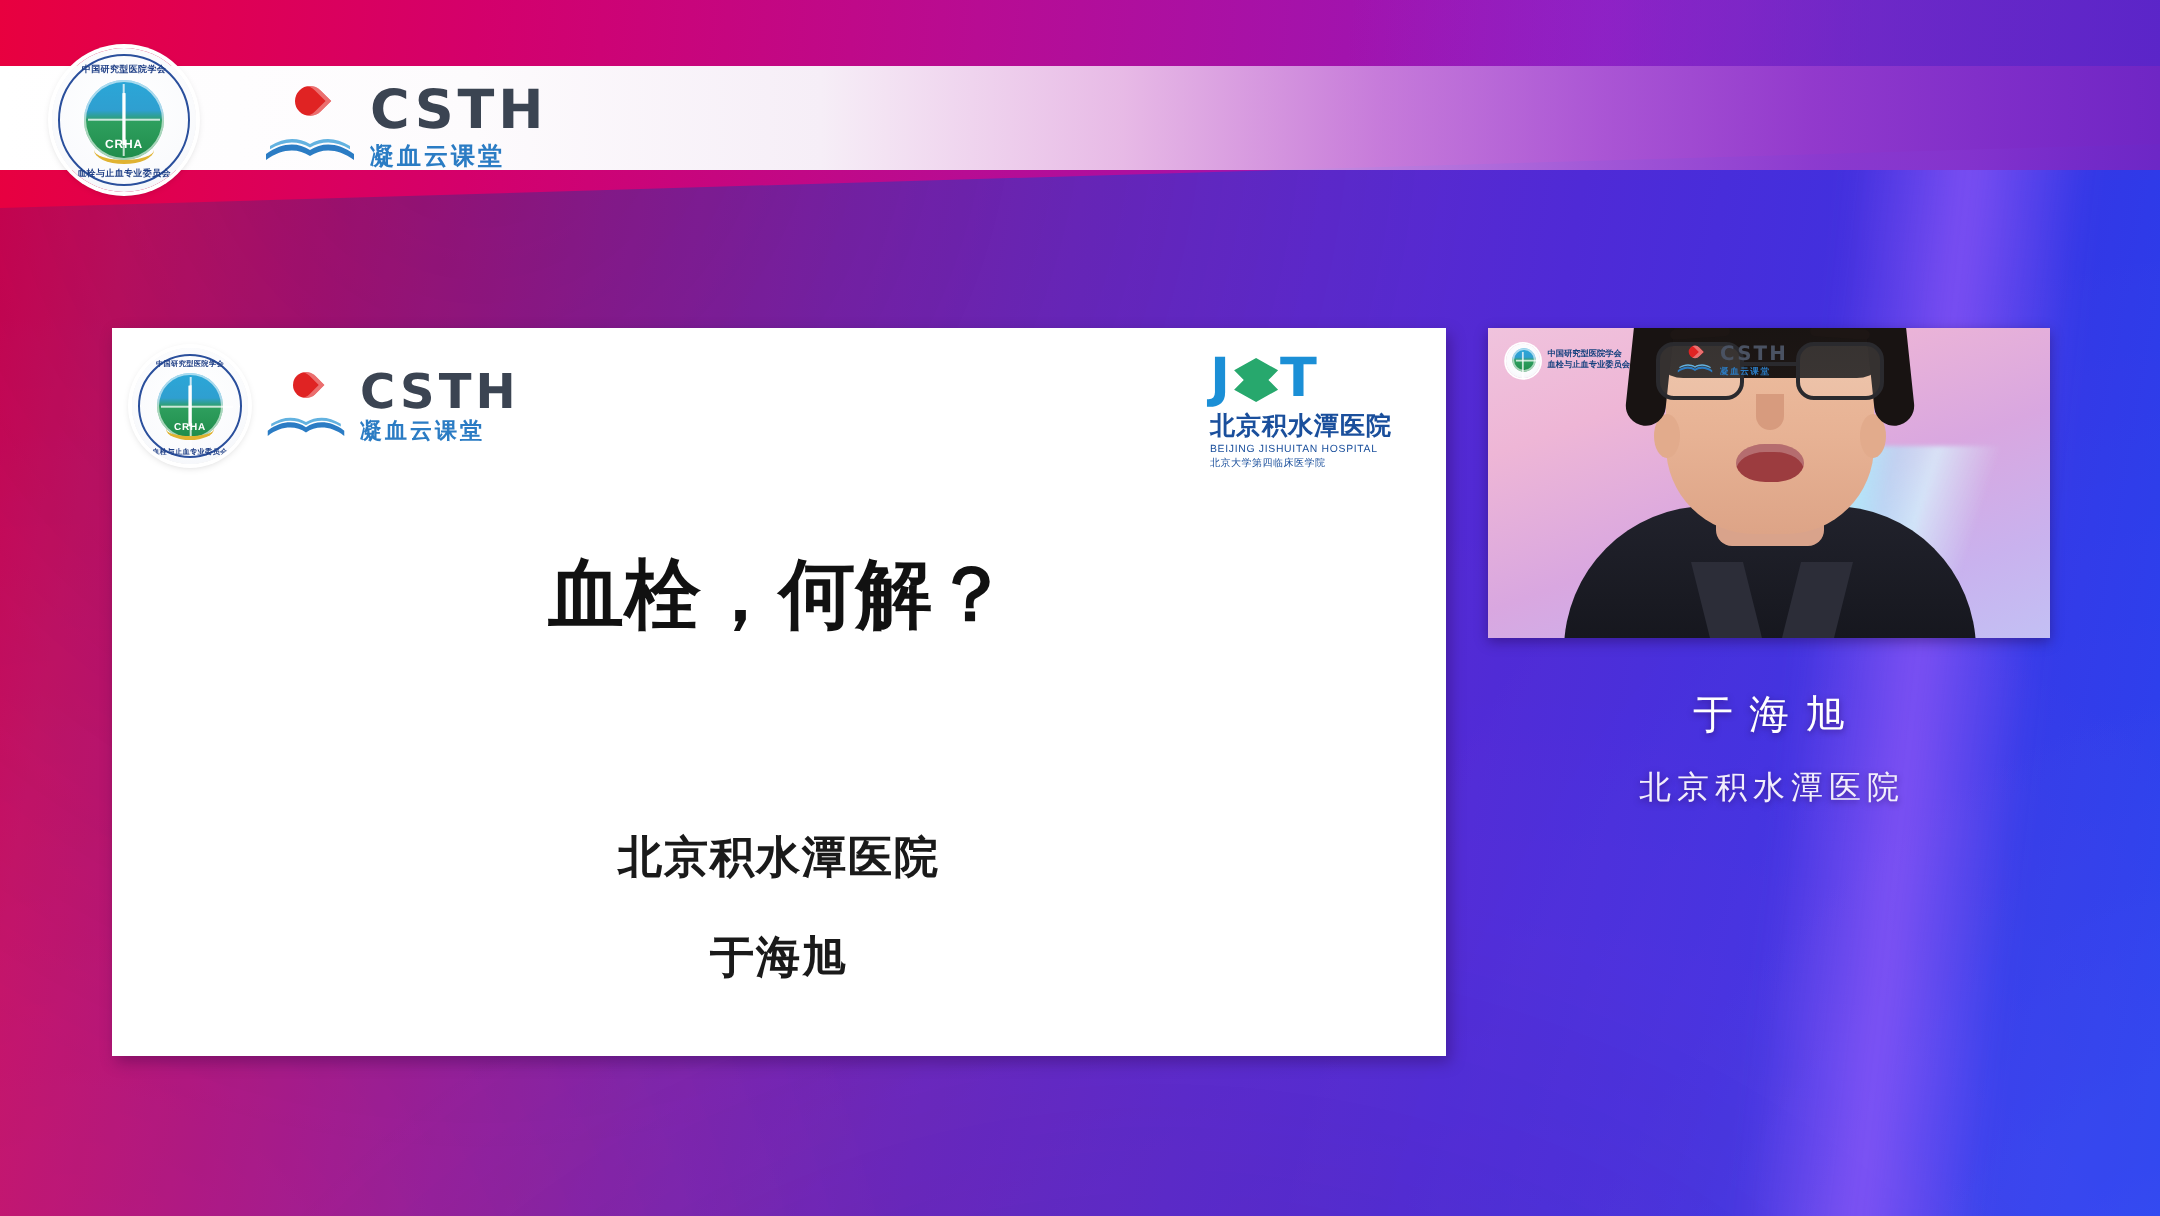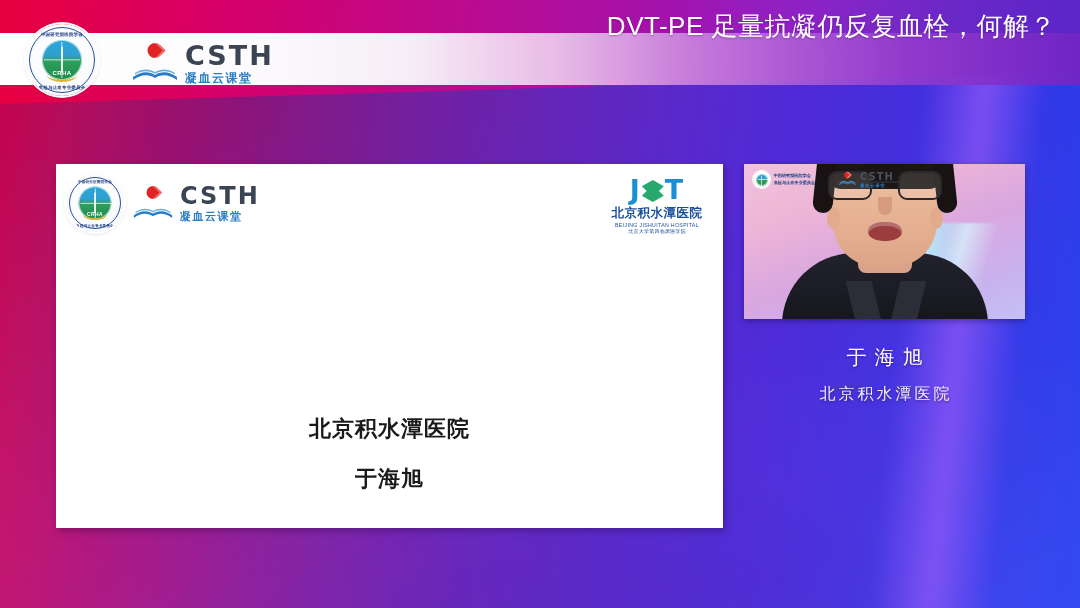--- a/index.html
+++ b/index.html
@@ -175,21 +175,21 @@
 
   
   .slide {
     position:absolute; left:56px; top:164px; width:667px; height:364px;
     background:#ffffff;
     box-shadow:2px 3px 7px rgba(40,0,60,.35);
   }
   .slide-logo-left { position:absolute; left:10px; top:10px; display:flex; align-items:center; gap:9px; }
   .slide-crha { position:relative; width:58px; height:58px; }
 
-  .slide-logo-right { position:absolute; right:14px; top:12px; width:104px; text-align:center; }
+  .slide-logo-right { position:absolute; right:14px; top:12px; width:104px; text-align:left; }
   .jst {
     font-family:"DejaVu Sans", sans-serif;
     font-weight:bold; font-size:27px; color:#1f9e6e; letter-spacing:1px;
     line-height:1; position:relative; display:inline-block;
   }
   .jst .j { color:#1b8fd6; }
   .jst .t { color:#1b8fd6; }
   .jst-mark {
     display:inline-block; width:22px; height:22px; margin:0 1px;
     background:#27a86d; border-radius:4px;
@@ -337,21 +337,20 @@
   <div class="band band-c"></div>
   <div class="band band-d"></div>
   <div class="band-dark band-dark-1"></div>
   <div class="band-dark band-dark-2"></div>
   <div class="band-light-vert"></div>
 
   <div class="topbar-wrap">
     <div class="topbar-diag"></div>
     <div class="ribbon"></div>
 
-    <div class="ribbon-title">DVT-PE 足量抗凝仍反复血栓，何解？</div>
 
     <div class="crha" style="left:26px; top:24px;">
       <div class="crha-ring"></div>
       <div class="crha-text-top">中国研究型医院学会</div>
       <div class="crha-globe">
         <div class="crha-snake"></div>
       </div>
       <div class="crha-wreath"></div>
       <div class="crha-label">CRHA</div>
       <div class="crha-text-bot">血栓与止血专业委员会</div>
@@ -404,20 +403,21 @@
     <div class="slide-logo-right">
       <div class="jst">
         <span class="j">J</span><span class="jst-mark"></span><span class="t">T</span>
       </div>
       <div class="jst-cn">北京积水潭医院</div>
       <div class="jst-en">BEIJING JISHUITAN HOSPITAL</div>
       <div class="jst-en2">北京大学第四临床医学院</div>
     </div>
 
     <div class="slide-title">
+      <div>血栓，何解？</div>
     </div>
 
     <div class="slide-org">北京积水潭医院</div>
     <div class="slide-speaker">于海旭</div>
   </div>
 
   <div class="video">
     <div class="video-streaks"></div>
 
     <div class="person">

